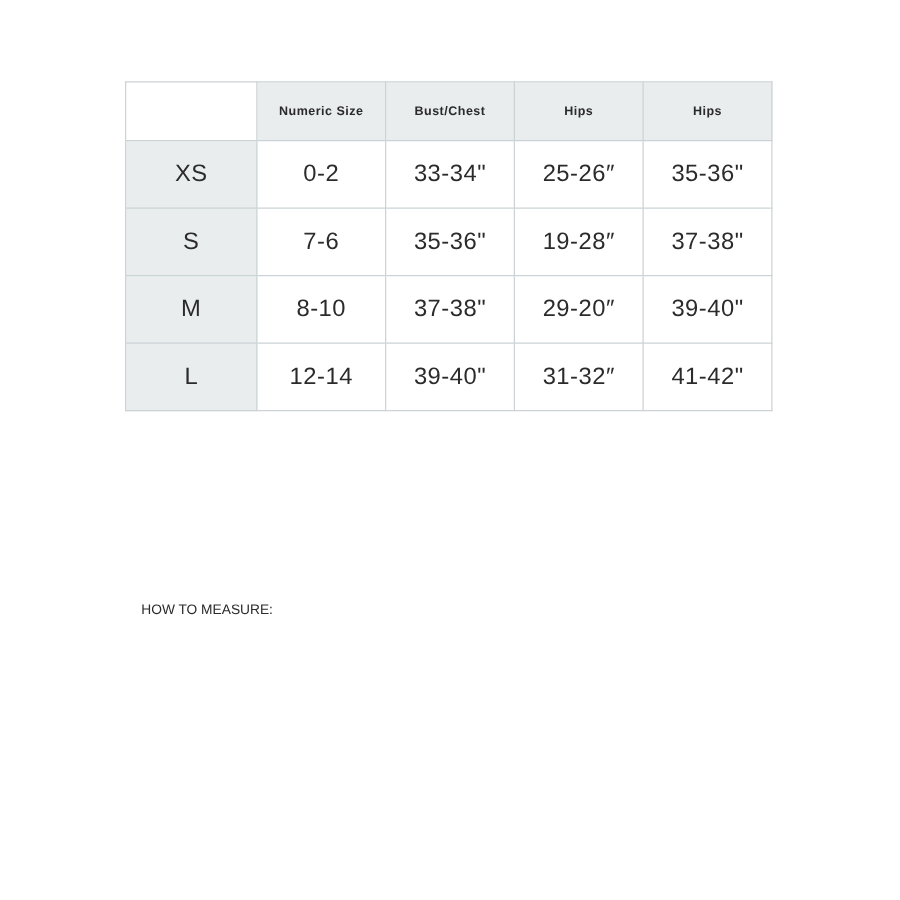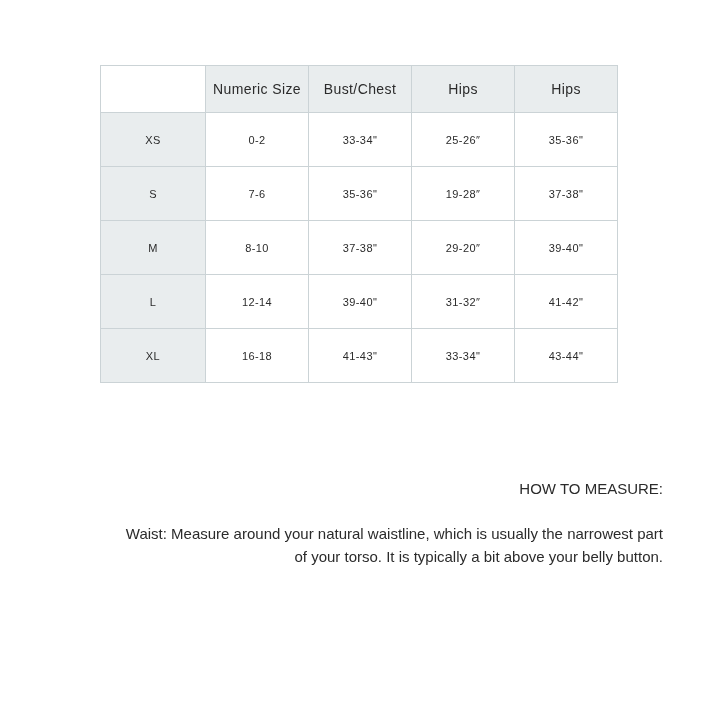--- a/index.html
+++ b/index.html
@@ -23,42 +23,41 @@
   .size-table th, .size-table td {
     border: 1px solid #cbd3d6;
     text-align: center;
     vertical-align: middle;
     padding: 0;
     letter-spacing: 0.4px;
   }
   .size-table th {
     height: 46px;
     background: #e9edee;
-    font-weight: normal;
-    font-size: 14px;
+    font-weight: bold;
+    font-size: 10px;
   }
   .size-table th.corner {
     background: #ffffff;
   }
   .size-table td {
     height: 53px;
     background: #ffffff;
-    font-size: 11px;
+    font-size: 19px;
   }
   .size-table td.rowhead {
     background: #e9edee;
   }
   .howto {
     position: absolute;
-    left: 103px;
+    left: 113px;
     top: 477px;
     width: 560px;
-    font-size: 15px;
+    font-size: 11px;
     line-height: 23px;
-    text-align: right;
   }
   .howto p {
     margin: 0 0 22px 0;
     white-space: pre-line;
   }
 </style>
 </head>
 <body>
 
 <div class="canvas">
@@ -102,29 +101,20 @@
         <td>29-20″</td>
         <td>39-40"</td>
       </tr>
       <tr>
         <td class="rowhead">L</td>
         <td>12-14</td>
         <td>39-40"</td>
         <td>31-32″</td>
         <td>41-42"</td>
       </tr>
-      <tr>
-        <td class="rowhead">XL</td>
-        <td>16-18</td>
-        <td>41-43"</td>
-        <td>33-34"</td>
-        <td>43-44"</td>
-      </tr>
     </tbody>
   </table>
 
   <div class="howto">
     <p>HOW TO MEASURE:</p>
-    <p>Waist: Measure around your natural waistline, which is usually the narrowest part
-of your torso. It is typically a bit above your belly button.</p>
   </div>
 
 </div>
 
 </body></html>

